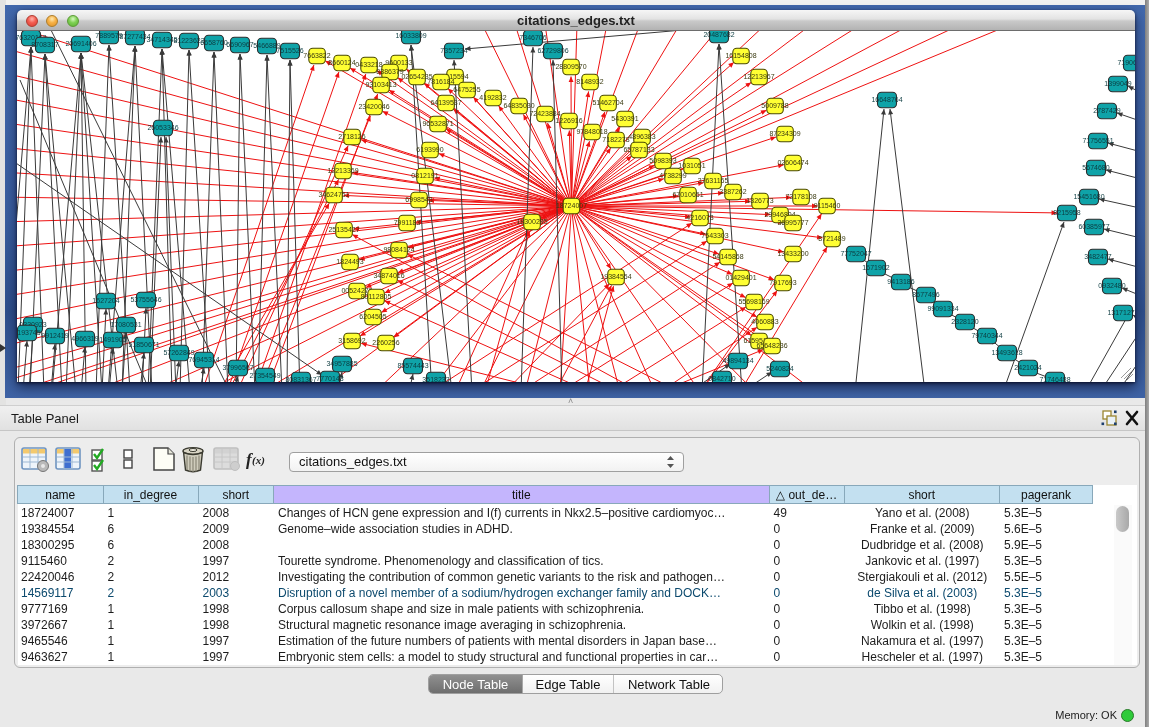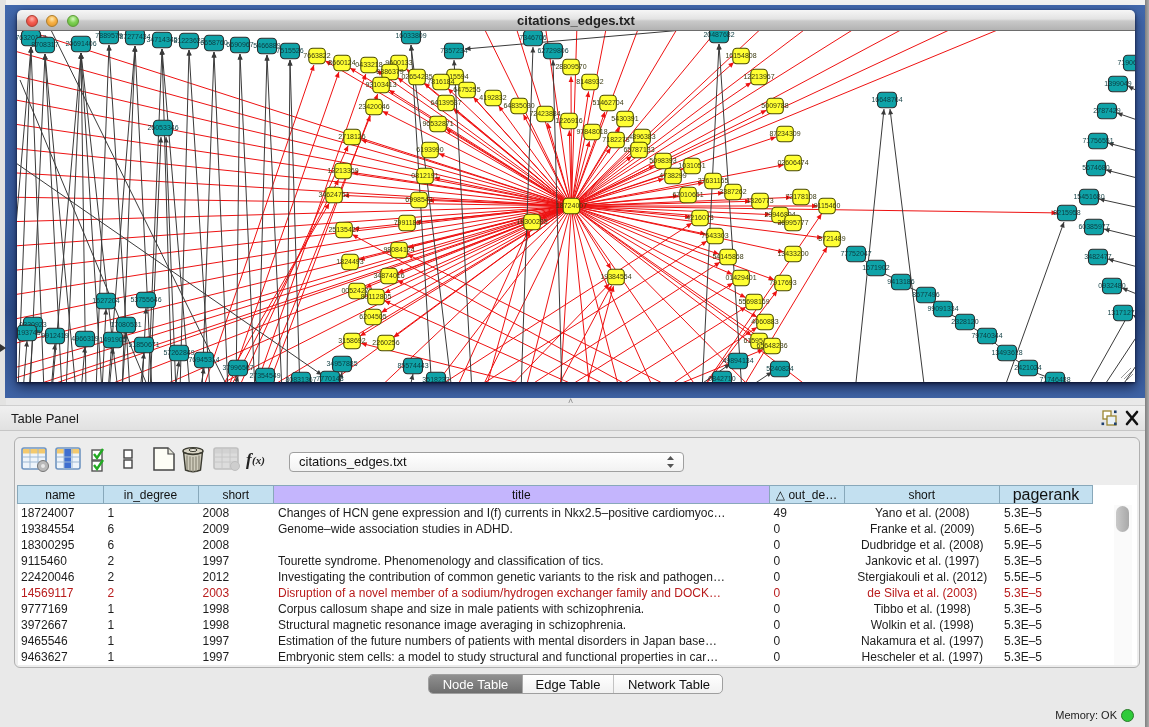--- a/index.html
+++ b/index.html
@@ -788,21 +788,21 @@
       <path d="M5.5 13 L2 9 H9 Z" fill="#555"></path>
  </svg>
 </div>
 
 <div style="position:absolute;left:17px;top:485px;width:86.5px;height:19px;background:#c3e0f0;border:1px solid #88a8ba;border-left:1px solid #88a8ba;box-sizing:border-box;text-align:center;font-size:12px;line-height:18px;color:#111">name</div>
 <div style="position:absolute;left:103.5px;top:485px;width:95px;height:19px;background:#c3e0f0;border:1px solid #88a8ba;border-left:none;box-sizing:border-box;text-align:center;font-size:12px;line-height:18px;color:#111">in_degree</div>
 <div style="position:absolute;left:198.5px;top:485px;width:75.5px;height:19px;background:#c3e0f0;border:1px solid #88a8ba;border-left:none;box-sizing:border-box;text-align:center;font-size:12px;line-height:18px;color:#111">short</div>
 <div style="position:absolute;left:274px;top:485px;width:495.5px;height:19px;background:#c4b5fd;border:1px solid #88a8ba;border-left:none;box-sizing:border-box;text-align:center;font-size:12px;line-height:18px;color:#111">title</div>
 <div style="position:absolute;left:769.5px;top:485px;width:75px;height:19px;background:#c3e0f0;border:1px solid #88a8ba;border-left:none;box-sizing:border-box;text-align:center;font-size:12px;line-height:18px;color:#111">△ out_de…</div>
 <div style="position:absolute;left:844.5px;top:485px;width:155.5px;height:19px;background:#c3e0f0;border:1px solid #88a8ba;border-left:none;box-sizing:border-box;text-align:center;font-size:12px;line-height:18px;color:#111">short</div>
-<div style="position:absolute;left:1000px;top:485px;width:93px;height:19px;background:#c3e0f0;border:1px solid #88a8ba;border-left:none;box-sizing:border-box;text-align:center;font-size:16px;line-height:18px;color:#111">pagerank</div>
+<div style="position:absolute;left:1000px;top:485px;width:93px;height:19px;background:#c3e0f0;border:1px solid #88a8ba;border-left:none;box-sizing:border-box;text-align:center;font-size:12px;line-height:18px;color:#111">pagerank</div>
 <div style="position:absolute;left:17px;top:504.5px;width:1076px;height:16px;font-size:12px;color:#1c1c1c;line-height:16px">
     <div style="position:absolute;left:0px;top:0;width:86.5px;height:16px;overflow:hidden;white-space:nowrap;text-align:left;padding:0 2px 0 4px;box-sizing:border-box">18724007</div>
     <div style="position:absolute;left:86.5px;top:0;width:95px;height:16px;overflow:hidden;white-space:nowrap;text-align:left;padding:0 2px 0 4px;box-sizing:border-box">1</div>
     <div style="position:absolute;left:181.5px;top:0;width:75.5px;height:16px;overflow:hidden;white-space:nowrap;text-align:left;padding:0 2px 0 4px;box-sizing:border-box">2008</div>
     <div style="position:absolute;left:257px;top:0;width:495.5px;height:16px;overflow:hidden;white-space:nowrap;text-align:left;padding:0 2px 0 4px;box-sizing:border-box">Changes of HCN gene expression and I(f) currents in Nkx2.5–positive cardiomyoc…</div>
     <div style="position:absolute;left:752.5px;top:0;width:75px;height:16px;overflow:hidden;white-space:nowrap;text-align:left;padding:0 2px 0 4px;box-sizing:border-box">49</div>
     <div style="position:absolute;left:827.5px;top:0;width:155.5px;height:16px;overflow:hidden;white-space:nowrap;text-align:center;padding:0;box-sizing:border-box">Yano et al. (2008)</div>
     <div style="position:absolute;left:983px;top:0;width:93px;height:16px;overflow:hidden;white-space:nowrap;text-align:left;padding:0 2px 0 4px;box-sizing:border-box">5.3E–5</div>
   </div>
 <div style="position:absolute;left:17px;top:520.5px;width:1076px;height:16px;font-size:12px;color:#1c1c1c;line-height:16px">
@@ -833,21 +833,21 @@
   </div>
 <div style="position:absolute;left:17px;top:568.5px;width:1076px;height:16px;font-size:12px;color:#1c1c1c;line-height:16px">
     <div style="position:absolute;left:0px;top:0;width:86.5px;height:16px;overflow:hidden;white-space:nowrap;text-align:left;padding:0 2px 0 4px;box-sizing:border-box">22420046</div>
     <div style="position:absolute;left:86.5px;top:0;width:95px;height:16px;overflow:hidden;white-space:nowrap;text-align:left;padding:0 2px 0 4px;box-sizing:border-box">2</div>
     <div style="position:absolute;left:181.5px;top:0;width:75.5px;height:16px;overflow:hidden;white-space:nowrap;text-align:left;padding:0 2px 0 4px;box-sizing:border-box">2012</div>
     <div style="position:absolute;left:257px;top:0;width:495.5px;height:16px;overflow:hidden;white-space:nowrap;text-align:left;padding:0 2px 0 4px;box-sizing:border-box">Investigating the contribution of common genetic variants to the risk and pathogen…</div>
     <div style="position:absolute;left:752.5px;top:0;width:75px;height:16px;overflow:hidden;white-space:nowrap;text-align:left;padding:0 2px 0 4px;box-sizing:border-box">0</div>
     <div style="position:absolute;left:827.5px;top:0;width:155.5px;height:16px;overflow:hidden;white-space:nowrap;text-align:center;padding:0;box-sizing:border-box">Stergiakouli et al. (2012)</div>
     <div style="position:absolute;left:983px;top:0;width:93px;height:16px;overflow:hidden;white-space:nowrap;text-align:left;padding:0 2px 0 4px;box-sizing:border-box">5.5E–5</div>
   </div>
-<div style="position:absolute;left:17px;top:584.5px;width:1076px;height:16px;font-size:12px;color:#b91c1c;line-height:16px">
+<div style="position:absolute;left:17px;top:584.5px;width:1076px;height:16px;font-size:12px;color:#0c4a6e;line-height:16px">
     <div style="position:absolute;left:0px;top:0;width:86.5px;height:16px;overflow:hidden;white-space:nowrap;text-align:left;padding:0 2px 0 4px;box-sizing:border-box">14569117</div>
     <div style="position:absolute;left:86.5px;top:0;width:95px;height:16px;overflow:hidden;white-space:nowrap;text-align:left;padding:0 2px 0 4px;box-sizing:border-box">2</div>
     <div style="position:absolute;left:181.5px;top:0;width:75.5px;height:16px;overflow:hidden;white-space:nowrap;text-align:left;padding:0 2px 0 4px;box-sizing:border-box">2003</div>
     <div style="position:absolute;left:257px;top:0;width:495.5px;height:16px;overflow:hidden;white-space:nowrap;text-align:left;padding:0 2px 0 4px;box-sizing:border-box">Disruption of a novel member of a sodium/hydrogen exchanger family and DOCK…</div>
     <div style="position:absolute;left:752.5px;top:0;width:75px;height:16px;overflow:hidden;white-space:nowrap;text-align:left;padding:0 2px 0 4px;box-sizing:border-box">0</div>
     <div style="position:absolute;left:827.5px;top:0;width:155.5px;height:16px;overflow:hidden;white-space:nowrap;text-align:center;padding:0;box-sizing:border-box">de Silva et al. (2003)</div>
     <div style="position:absolute;left:983px;top:0;width:93px;height:16px;overflow:hidden;white-space:nowrap;text-align:left;padding:0 2px 0 4px;box-sizing:border-box">5.3E–5</div>
   </div>
 <div style="position:absolute;left:17px;top:600.5px;width:1076px;height:16px;font-size:12px;color:#1c1c1c;line-height:16px">
     <div style="position:absolute;left:0px;top:0;width:86.5px;height:16px;overflow:hidden;white-space:nowrap;text-align:left;padding:0 2px 0 4px;box-sizing:border-box">9777169</div>

